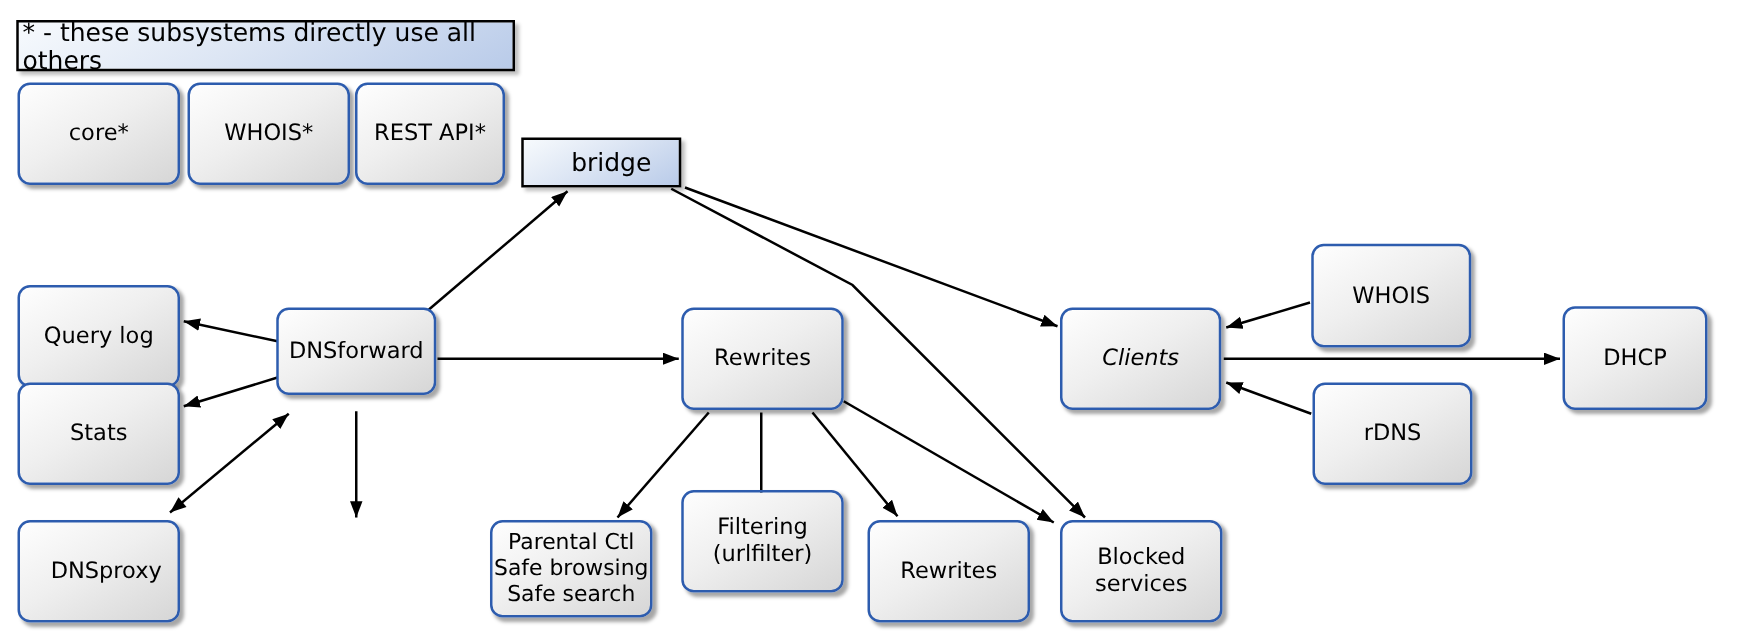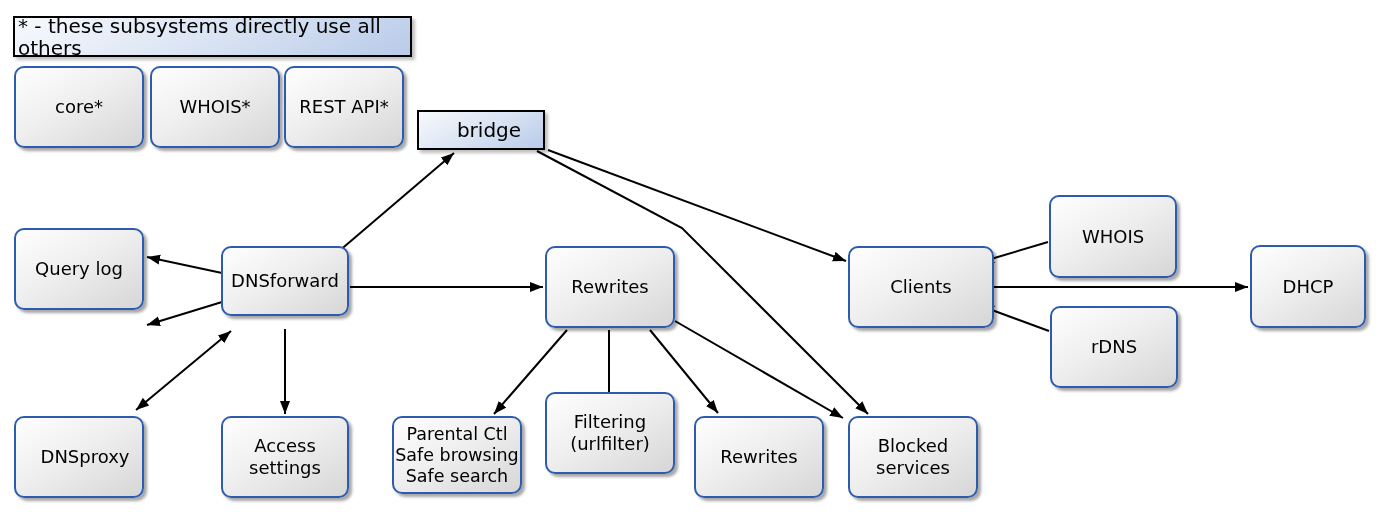--- a/index.html
+++ b/index.html
@@ -67,37 +67,36 @@
 
   <div class="bluebox legend" style="left:13px; top:16px; width:399px; height:41px;">* - these subsystems directly use all others</div>
 
   <div class="node" style="left:14px;  top:66px;  width:130px; height:82px;">core*</div>
   <div class="node" style="left:150px; top:66px;  width:130px; height:82px;">WHOIS*</div>
   <div class="node" style="left:284px; top:66px;  width:120px; height:82px;">REST API*</div>
 
   <div class="bluebox" style="left:417px; top:110px; width:128px; height:40px;padding-left:16px;">bridge</div>
 
   <div class="node" style="left:14px;  top:196px; width:130px; height:82px;margin-top:32px;">Query log</div>
+  <div class="node" style="left:14px;  top:306px; width:130px; height:82px;">Stats</div>
   <div class="node" style="left:14px;  top:416px; width:130px; height:82px;padding-left:12px;">DNSproxy</div>
 
   <div class="node" style="left:221px; top:246px; width:128px; height:70px;">DNSforward</div>
-  <div class="node" style="left:221px; top:416px; width:128px; height:82px;">Access
-settings</div>
 
   <div class="node" style="left:545px; top:246px; width:130px; height:82px;">Rewrites</div>
 
   <div class="node small-text" style="left:392px; top:416px; width:130px; height:78px;">Parental Ctl
 Safe browsing
 Safe search</div>
   <div class="node" style="left:545px; top:392px; width:130px; height:82px;">Filtering
 (urlfilter)</div>
   <div class="node" style="left:694px; top:416px; width:130px; height:82px;">Rewrites</div>
   <div class="node" style="left:848px; top:416px; width:130px; height:82px;">Blocked
 services</div>
 
-  <div class="node" style="left:848px; top:246px; width:146px; height:82px;">Clients</div>
+  <div class="node" style="left:848px; top:246px; width:129px; height:82px;font-style:italic;">Clients</div>
 
   <div class="node" style="left:1050px; top:306px; width:128px; height:82px;">rDNS</div>
   <div class="node" style="left:1049px; top:195px; width:128px; height:83px;">WHOIS</div>
 
   <div class="node" style="left:1250px; top:245px; width:116px; height:83px;">DHCP</div>
 
 </div>
 
 </body></html>

